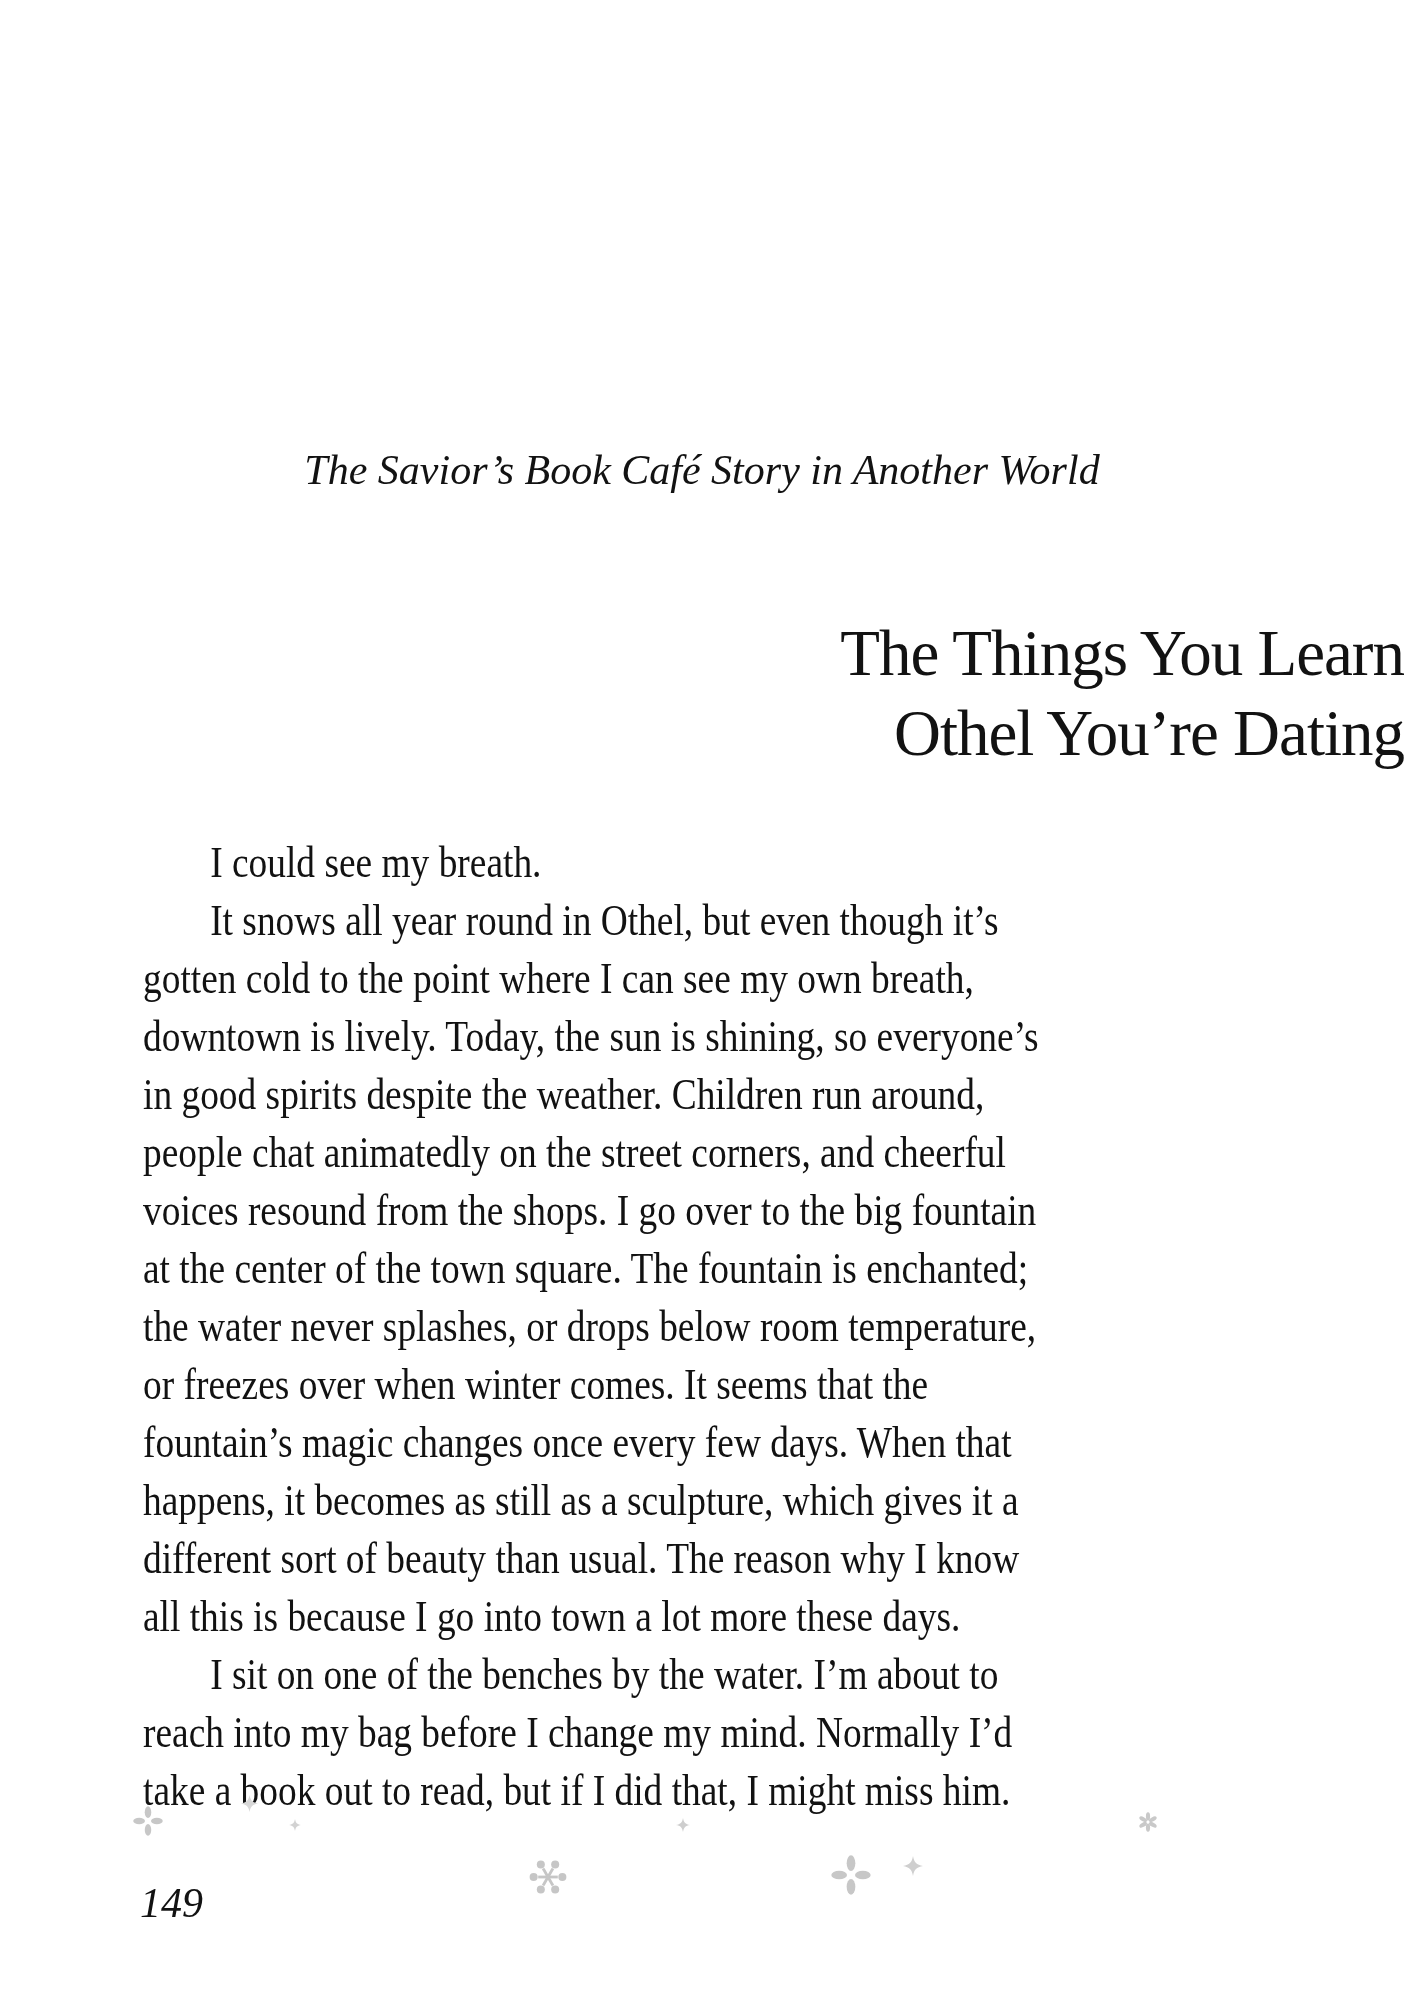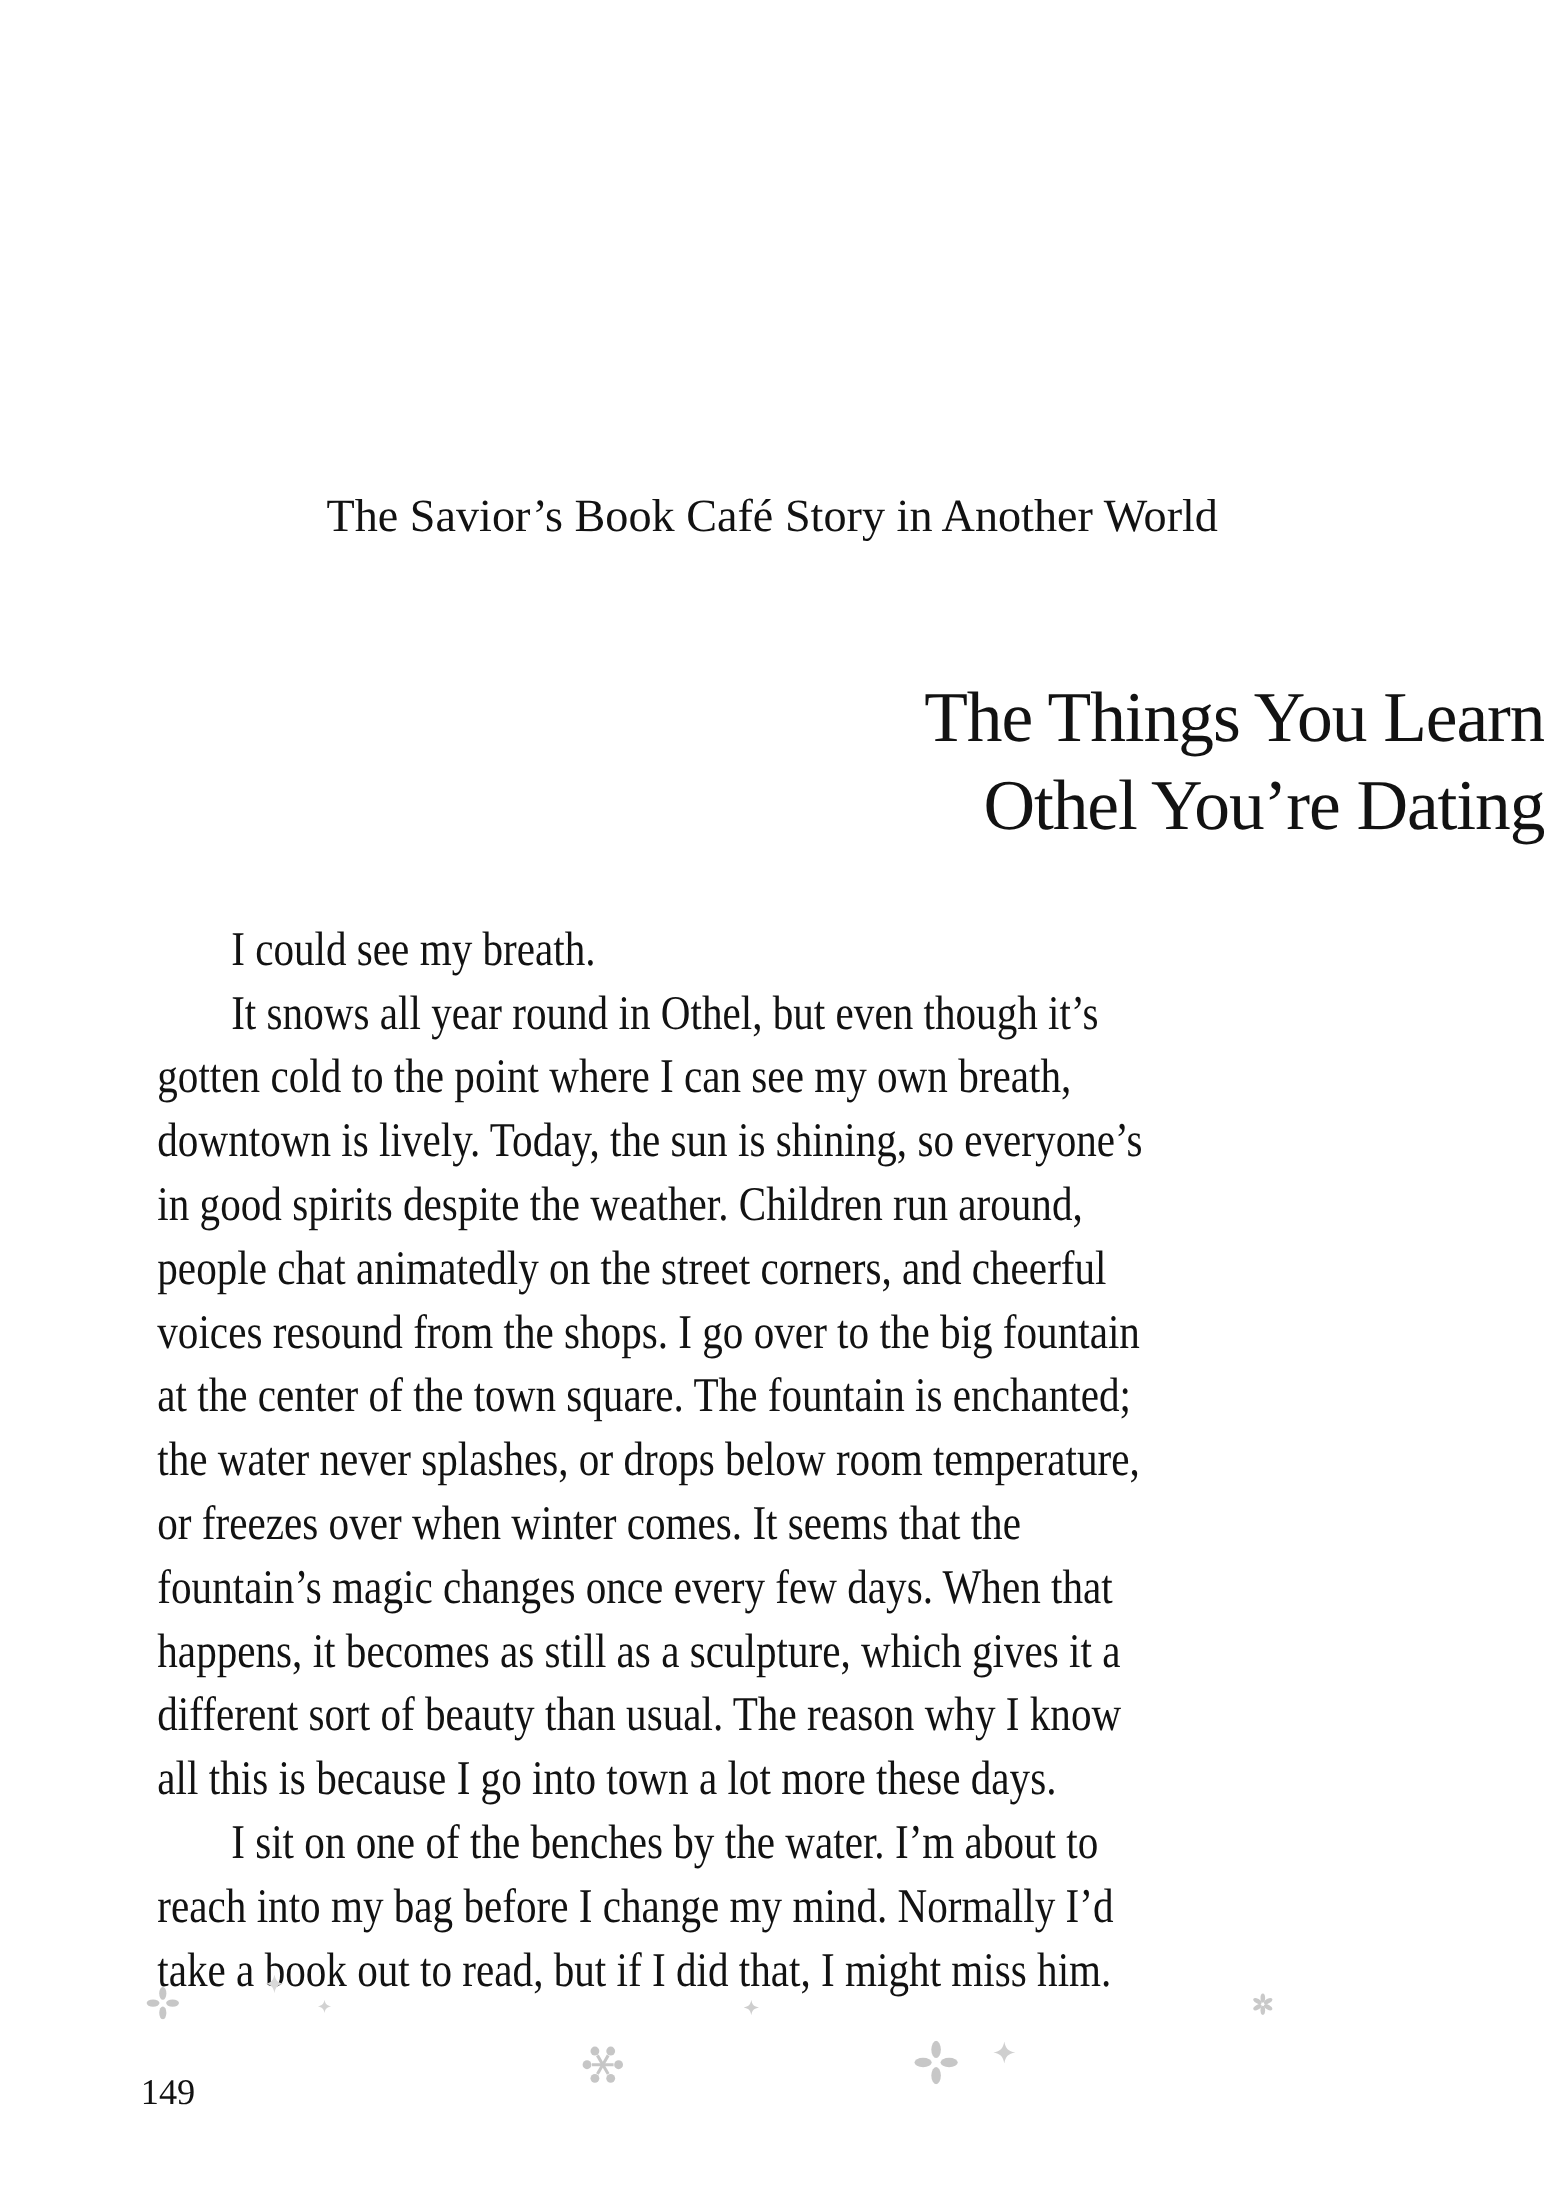--- a/index.html
+++ b/index.html
@@ -15,20 +15,21 @@
     overflow: hidden;
     font-family: "Liberation Serif", "DejaVu Serif", serif;
     color: #121212;
   }
   .series-title {
     position: absolute;
     top: 444px;
     left: 0;
     width: 100%;
     text-align: center;
+    font-style: italic;
     font-size: 42px;
     line-height: 52px;
     white-space: nowrap;
   }
   .bonus-label {
     position: absolute;
     top: 499px;
     left: 0;
     width: 100%;
     text-align: center;
@@ -63,23 +64,24 @@
   .body-text .line {
     white-space: nowrap;
     height: 58px;
   }
   .body-text .line.indent {
     padding-left: 79px;
   }
   .page-number {
     position: absolute;
     top: 1880px;
-    left: 128px;
-    font-size: 33px;
+    left: 140px;
+    font-size: 42px;
     line-height: 46px;
+    font-style: italic;
   }
   .decoration-layer {
     position: absolute;
     top: 0;
     left: 0;
     width: 100%;
     height: 100%;
     pointer-events: none;
   }
   .decoration-layer .deco {

